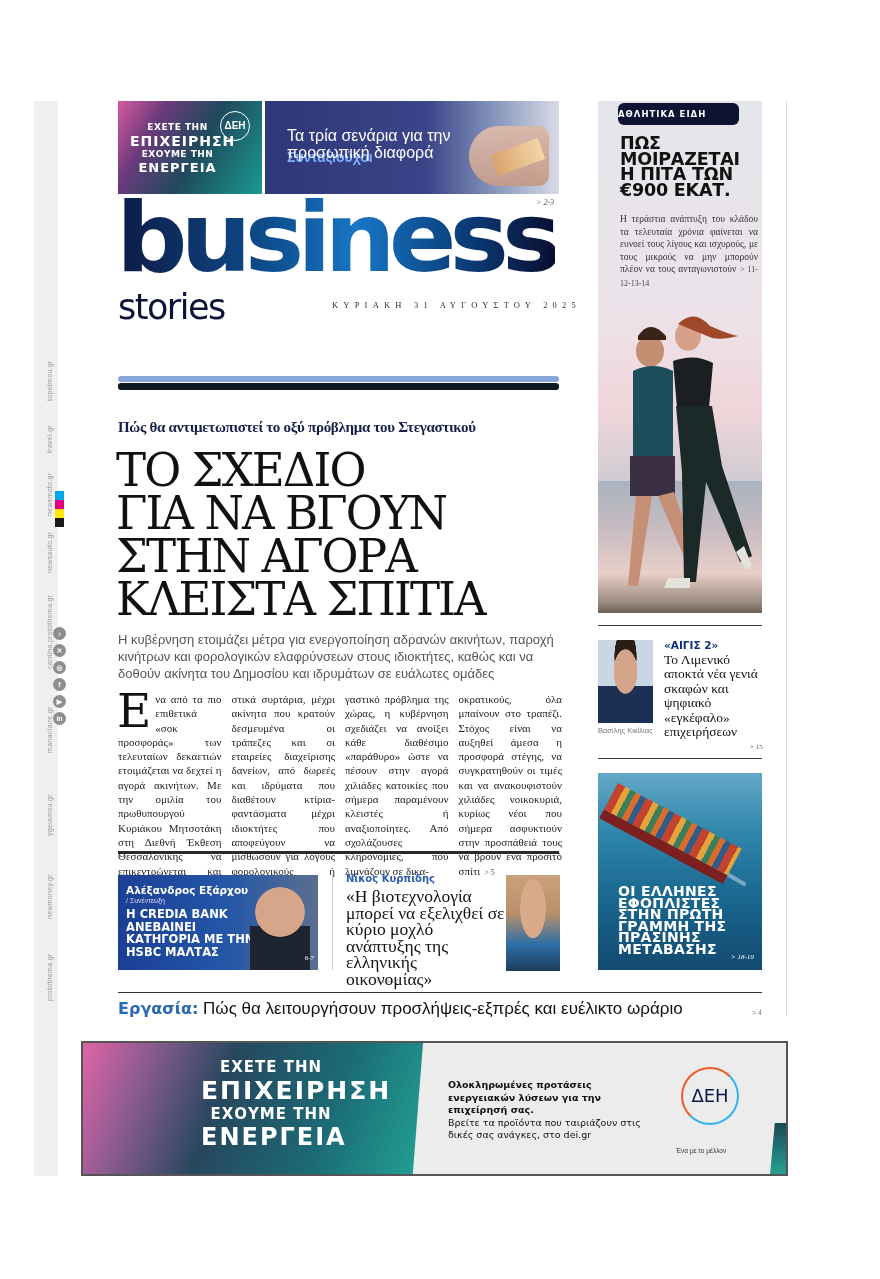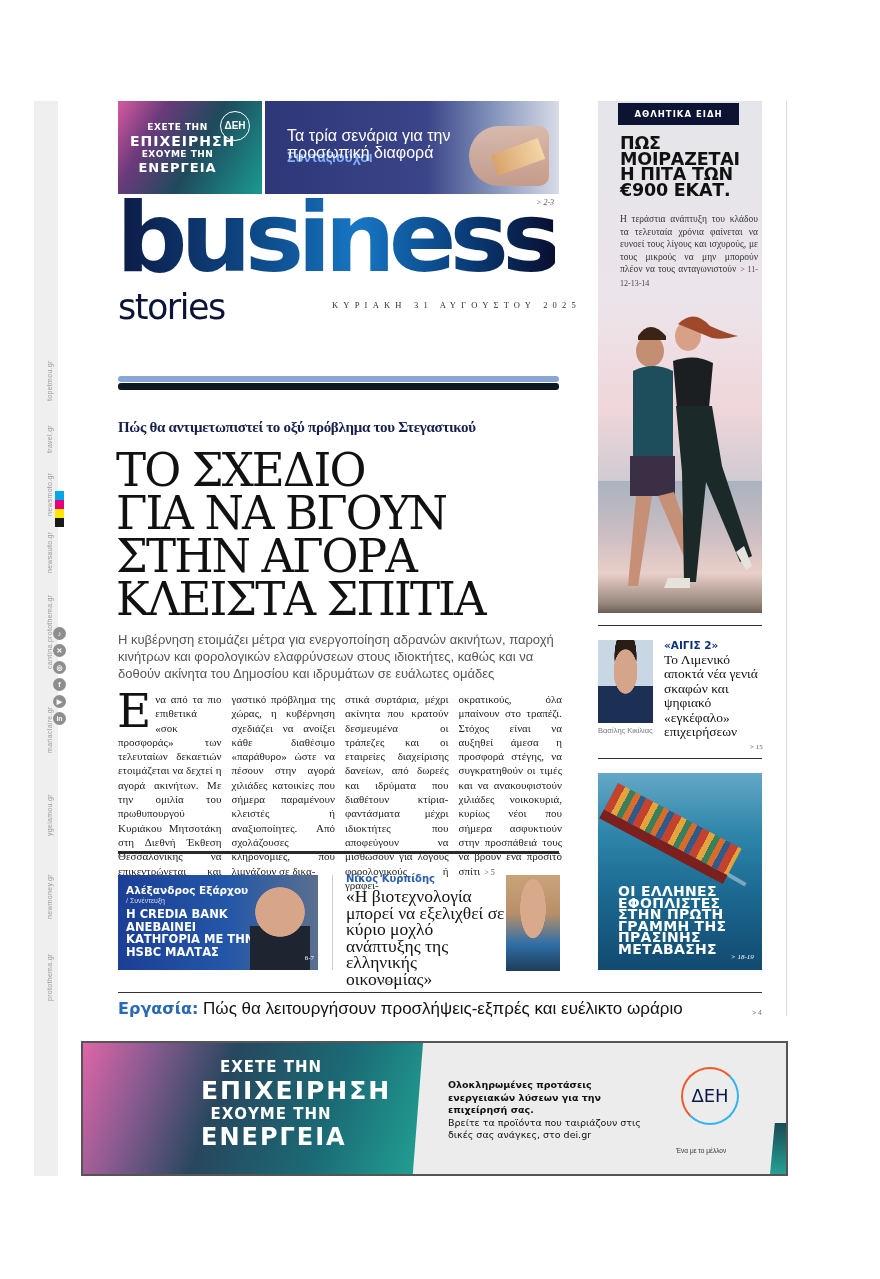--- a/index.html
+++ b/index.html
@@ -63,21 +63,21 @@
   .vsep { position: absolute; left: 332px; top: 875px; width: 1px; height: 95px; background: #ccc; }
 
   
   .quote-author { position: absolute; left: 346px; top: 873px; font-family: "DejaVu Sans", sans-serif; font-weight: bold; font-size: 10px; color: #2a5db0; }
   .quote-text { position: absolute; left: 346px; top: 888px; width: 160px; font-family: "Liberation Serif", serif; font-size: 17.5px; line-height: 16.5px; color: #111; }
   .quote-photo { position: absolute; left: 506px; top: 875px; width: 54px; height: 96px; background: radial-gradient(ellipse at 50% 35%, #d9a98c 0 33%, transparent 34%), linear-gradient(180deg, #c9a27a 0%, #b98f6a 40%, #2f6fa6 72%, #1c3c5a 100%); }
   .quote-ref { position: absolute; left: 346px; top: 977px; font-size: 7px; color: #777; font-family: "Liberation Serif", serif; margin-left: 30px; }
 
   
   .side-feature { position: absolute; left: 598px; top: 101px; width: 164px; height: 512px; background: linear-gradient(180deg, #e4e5ea 0%, #ece4ea 40%, #f0d6da 60%, #c7c8d0 78%, #b7a8a8 92%, #8e7f75 100%); overflow: hidden; }
-  .side-feature .tag { position: absolute; left: 20px; top: 2px; width: 121px; height: 22px; background: #0c1333; color: #fff; font-family: "DejaVu Sans", sans-serif; font-weight: bold; font-size: 8.5px; letter-spacing: 1px; text-align: center; line-height: 22px; }
+  .side-feature .tag { position: absolute; left: 20px; top: 2px; width: 121px; height: 22px; background: #0c1333; color: #fff; font-family: "DejaVu Sans", sans-serif; font-weight: bold; font-size: 8.5px; letter-spacing: 1px; line-height: 22px; border-radius: 6px; }
   .side-feature .headline { position: absolute; left: 22px; top: 35px; width: 140px; font-family: "DejaVu Sans", sans-serif; font-weight: bold; font-size: 17.5px; line-height: 15.5px; color: #111; letter-spacing: -0.2px; }
   .side-feature .body { position: absolute; left: 22px; top: 112px; width: 138px; font-family: "Liberation Serif", serif; font-size: 9.5px; line-height: 12.5px; color: #333; text-align: justify; }
   .side-feature .body .ref { font-size: 8px; color: #444; margin-left: 4px; }
   .runners { position: absolute; left: 10px; top: 205px; width: 150px; height: 300px; }
   .sea { position: absolute; left: 0; top: 380px; width: 164px; height: 132px; background: linear-gradient(180deg, #a9b3bf 0%, #cbbdc2 40%, #e9cfc9 70%, #9a8a7f 92%, #6e5f54 100%); }
 
   .rule-r1 { position: absolute; left: 598px; top: 625px; width: 164px; height: 1px; background: #333; }
   .kikilias-photo { position: absolute; left: 598px; top: 640px; width: 55px; height: 83px; background: radial-gradient(ellipse at 50% 38%, #d4a58b 0 30%, transparent 31%), radial-gradient(ellipse at 50% 20%, #2a1d16 0 28%, transparent 29%), linear-gradient(180deg, #c9d7e4 0%, #c9d7e4 55%, #1c2f55 56%, #1c2f55 100%); }
   .kikilias-caption { position: absolute; left: 598px; top: 726px; width: 60px; font-size: 7.5px; line-height: 9px; color: #777; }
   .aigis-kicker { position: absolute; left: 664px; top: 639px; font-family: "DejaVu Sans", sans-serif; font-weight: bold; font-size: 10.5px; color: #0d2f7a; }
@@ -172,22 +172,22 @@
   <div>ΓΙΑ ΝΑ ΒΓΟΥΝ</div>
   <div>ΣΤΗΝ ΑΓΟΡΑ</div>
   <div>ΚΛΕΙΣΤΑ ΣΠΙΤΙΑ</div>
 </div>
 <div class="lead-sub">Η κυβέρνηση ετοιμάζει μέτρα για ενεργοποίηση αδρανών ακινήτων, παροχή κινήτρων και φορολογικών ελαφρύνσεων στους ιδιοκτήτες, καθώς και να δοθούν ακίνητα του Δημοσίου και ιδρυμάτων σε ευάλωτες ομάδες</div>
 
 <div class="lead-cols">
   <div class="lead-col">
     <span class="dropcap">Ε</span><span>να από τα πιο επιθετικά «σοκ προσφοράς» των τελευταίων δεκαετιών ετοιμάζεται να δεχτεί η αγορά ακινήτων. Με την ομιλία του πρωθυπουργού Κυριάκου Μητσοτάκη στη Διεθνή Έκθεση Θεσσαλονίκης να επικεντρώνεται και στο στε-</span>
   </div>
+  <div class="lead-col">στικά συρτάρια, μέχρι ακίνητα που κρατούν δεσμευμένα οι τράπεζες και οι εταιρείες διαχείρισης δανείων, από δωρεές και ιδρύματα που διαθέτουν κτίρια-φαντάσματα μέχρι ιδιοκτήτες που αποφεύγουν να μισθώσουν για λόγους φορολογικούς ή γραφει-</div>
   <div class="lead-col">γαστικό πρόβλημα της χώρας, η κυβέρνηση σχεδιάζει να ανοίξει κάθε διαθέσιμο «παράθυρο» ώστε να πέσουν στην αγορά χιλιάδες κατοικίες που σήμερα παραμένουν κλειστές ή αναξιοποίητες. Από σχολάζουσες κληρονομιές, που λιμνάζουν σε δικα-</div>
-  <div class="lead-col">στικά συρτάρια, μέχρι ακίνητα που κρατούν δεσμευμένα οι τράπεζες και οι εταιρείες διαχείρισης δανείων, από δωρεές και ιδρύματα που διαθέτουν κτίρια-φαντάσματα μέχρι ιδιοκτήτες που αποφεύγουν να μισθώσουν για λόγους φορολογικούς ή γραφει-</div>
   <div class="lead-col">
     <span>οκρατικούς, όλα μπαίνουν στο τραπέζι. Στόχος είναι να αυξηθεί άμεσα η προσφορά στέγης, να συγκρατηθούν οι τιμές και να ανακουφιστούν χιλιάδες νοικοκυριά, κυρίως νέοι που σήμερα ασφυκτιούν στην προσπάθειά τους να βρουν ένα προσιτό σπίτι</span><span class="col-ref">&gt; 5</span>
   </div>
 </div>
 
 <div class="rule-mid"></div>
 
 <div class="interview-box">
   <div class="name">Αλέξανδρος Εξάρχου</div>
   <div class="type">/ Συνέντευξη</div>

